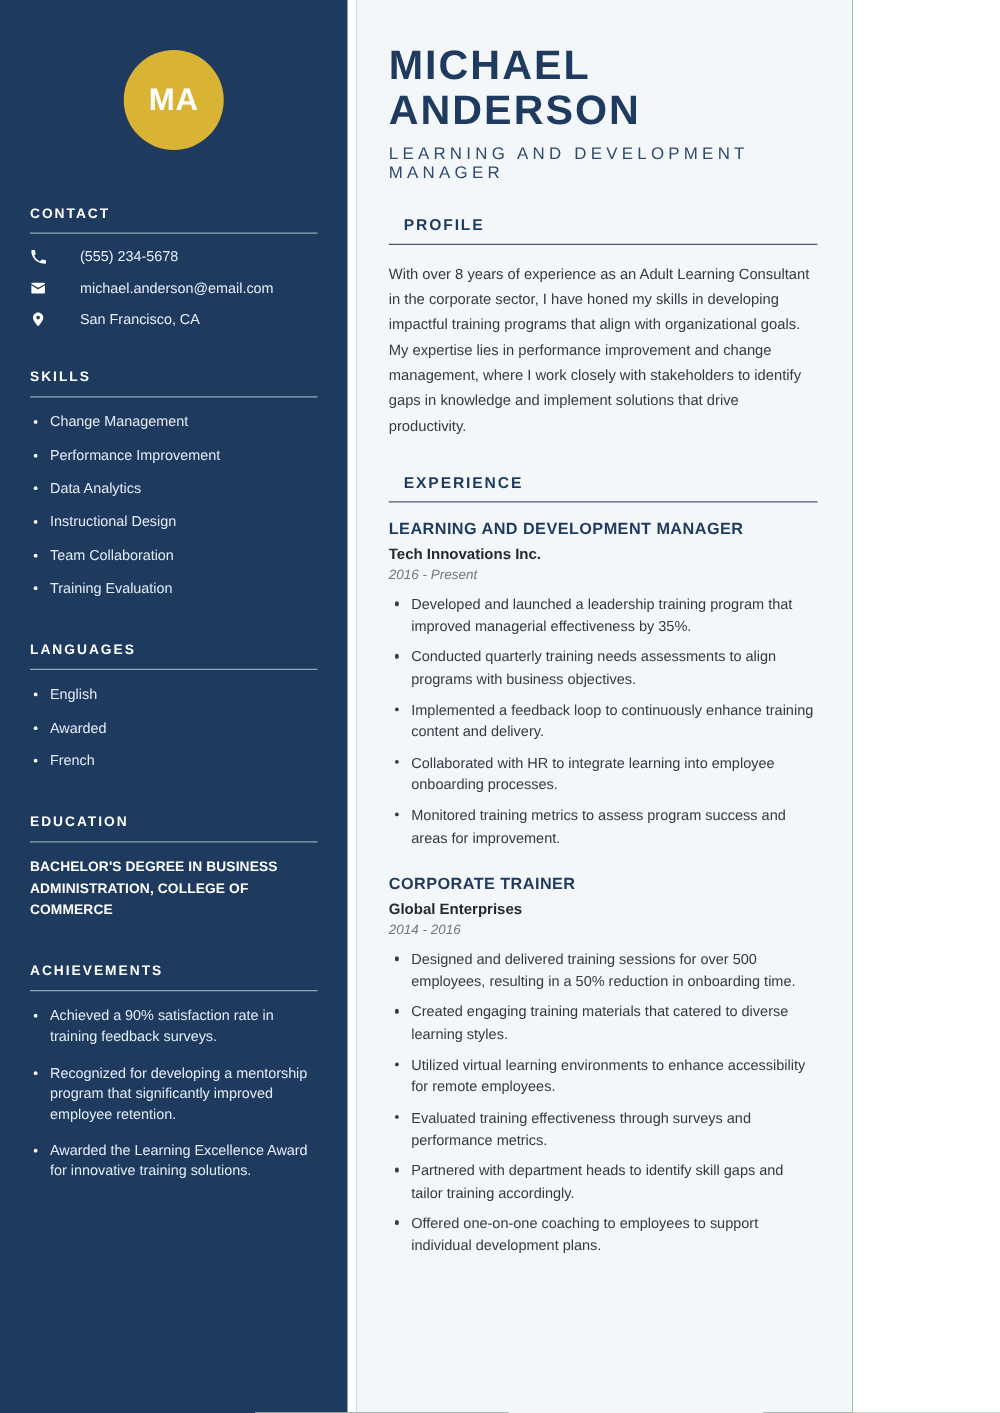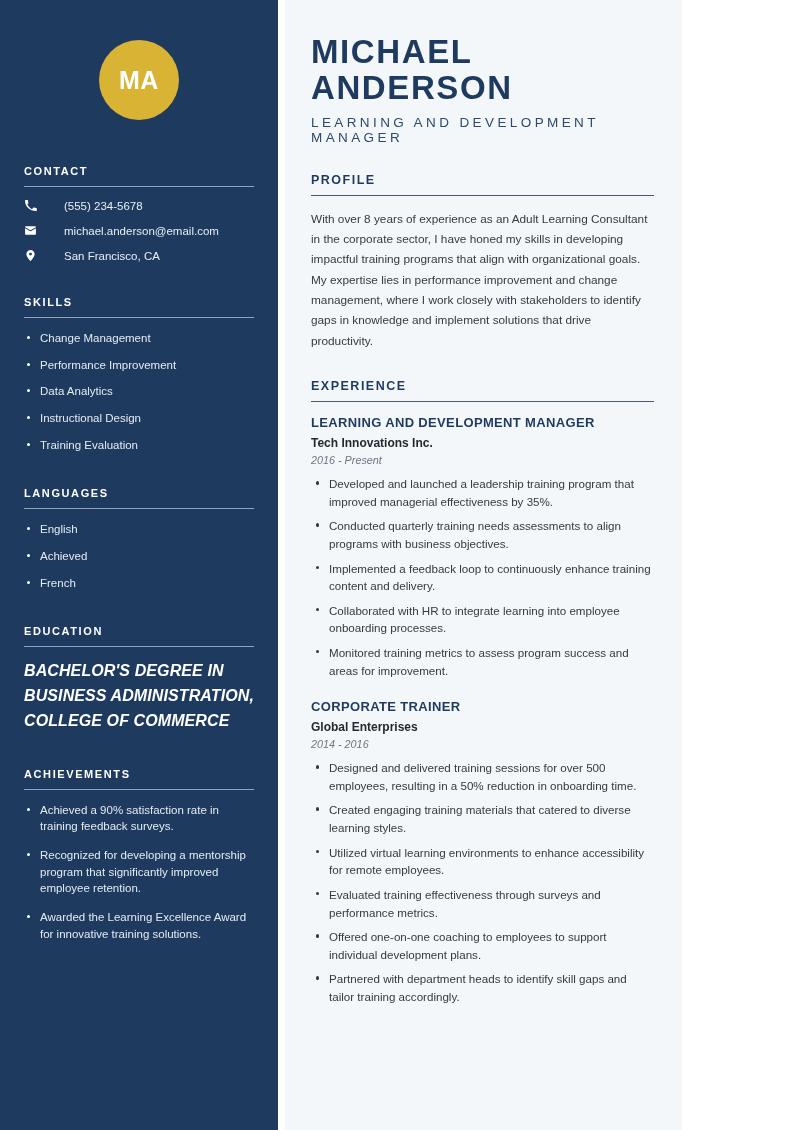--- a/index.html
+++ b/index.html
@@ -100,26 +100,25 @@
     position: absolute;
     left: 3px;
     top: 6px;
     width: 3px;
     height: 3px;
     border-radius: 50%;
     background: #ffffff;
   }
 
   .edu-entry {
-    font-size: 16px;
+    font-size: 11px;
     font-weight: bold;
     line-height: 1.55;
     letter-spacing: 0.1px;
     color: #ffffff;
-    font-style: italic;
   }
 
   .achv-item { margin-bottom: 12px; }
 
   
   .gutter {
     width: 7px;
     flex: 0 0 7px;
     background: #ffffff;
   }
@@ -146,20 +145,21 @@
   }
 
   .main-section { margin-top: 28px; }
 
   .main-title {
     font-size: 12.5px;
     font-weight: bold;
     letter-spacing: 1.5px;
     color: #1E3A5F;
     padding-bottom: 8px;
+    margin-left: 12px;
   }
 
   .main-rule {
     height: 1.3px;
     background: #4a5a6a;
     margin-bottom: 13px;
   }
 
   .profile-text {
     font-size: 11.8px;
@@ -258,30 +258,31 @@
     </section>
 
     <section class="side-section">
       <div class="side-title">SKILLS</div>
       <div class="side-rule"></div>
       <ul class="bullet-list">
         <li class="bullet-item">Change Management</li>
         <li class="bullet-item">Performance Improvement</li>
         <li class="bullet-item">Data Analytics</li>
         <li class="bullet-item">Instructional Design</li>
+        <li class="bullet-item">Team Collaboration</li>
         <li class="bullet-item">Training Evaluation</li>
       </ul>
     </section>
 
     <section class="side-section">
       <div class="side-title">LANGUAGES</div>
       <div class="side-rule"></div>
       <ul class="bullet-list">
         <li class="bullet-item">English</li>
-        <li class="bullet-item">Achieved</li>
+        <li class="bullet-item">Awarded</li>
         <li class="bullet-item">French</li>
       </ul>
     </section>
 
     <section class="side-section">
       <div class="side-title">EDUCATION</div>
       <div class="side-rule"></div>
       <div class="edu-entry">BACHELOR'S DEGREE IN BUSINESS ADMINISTRATION, COLLEGE OF COMMERCE</div>
     </section>
 
@@ -331,22 +332,22 @@
 
       <div class="exp-entry second">
         <div class="exp-role">CORPORATE TRAINER</div>
         <div class="exp-company">Global Enterprises</div>
         <div class="exp-dates">2014 - 2016</div>
         <ul class="exp-list">
           <li class="exp-bullet">Designed and delivered training sessions for over 500 employees, resulting in a 50% reduction in onboarding time.</li>
           <li class="exp-bullet">Created engaging training materials that catered to diverse learning styles.</li>
           <li class="exp-bullet">Utilized virtual learning environments to enhance accessibility for remote employees.</li>
           <li class="exp-bullet">Evaluated training effectiveness through surveys and performance metrics.</li>
+          <li class="exp-bullet">Partnered with department heads to identify skill gaps and tailor training accordingly.</li>
           <li class="exp-bullet">Offered one-on-one coaching to employees to support individual development plans.</li>
-          <li class="exp-bullet">Partnered with department heads to identify skill gaps and tailor training accordingly.</li>
         </ul>
       </div>
 
     </section>
 
   </main>
 
 </div>
 
 </body></html>

